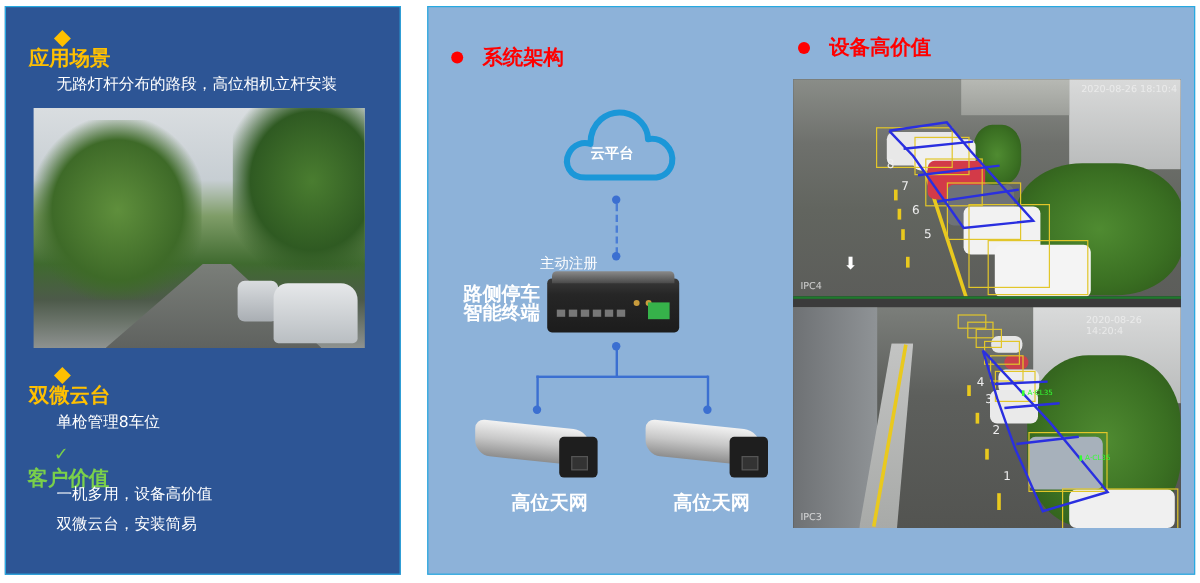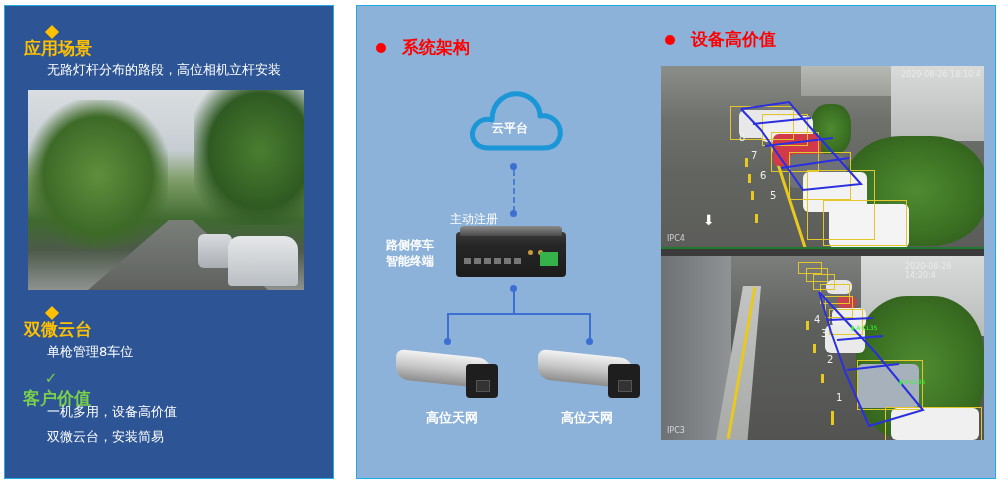--- a/index.html
+++ b/index.html
@@ -40,32 +40,32 @@
 
   .conn-line-dash { position:absolute; left:513px; top:170px; width:0; height:42px; border-left:2px dashed #4a7dd6; }
   .dot { position:absolute; width:7px; height:7px; border-radius:50%; background:#3b6fd1; }
   .reg-label { position:absolute; left:450px; top:184px; color:#ffffff; font-size:12px;margin-top:27px; }
 
   .terminal { position:absolute; left:456px; top:232px; width:110px; height:45px; background:linear-gradient(180deg,#3a3a3a 0%,#262626 30%,#1c1c1c 100%); border-radius:4px; }
   .terminal .top { position:absolute; left:4px; top:-6px; width:102px; height:10px; background:linear-gradient(180deg,#8a8a8a,#4a4a4a); border-radius:4px 4px 0 0; }
   .terminal .port { position:absolute; top:26px; width:7px; height:6px; background:#777; }
   .terminal .green-blk { position:absolute; right:8px; top:20px; width:18px; height:14px; background:#36b24a; }
   .terminal .ant { position:absolute; top:18px; width:5px; height:5px; border-radius:50%; background:#c89b3c; }
-  .terminal-label { position:absolute; left:386px; top:237px; color:#ffffff; font-size:12px; font-weight:bold; line-height:16px; text-align:center; }
+  .terminal-label { position:absolute; left:386px; top:237px; color:#ffffff; font-size:16px; font-weight:bold; line-height:16px; text-align:center; }
 
   .tree-line-v { position:absolute; left:513px; top:288px; width:2px; height:26px; background:#3b6fd1; }
   .tree-line-h { position:absolute; left:447px; top:313px; width:143px; height:2px; background:#3b6fd1; }
   .tree-line-l { position:absolute; left:447px; top:313px; width:2px; height:27px; background:#3b6fd1; }
   .tree-line-r { position:absolute; left:589px; top:313px; width:2px; height:27px; background:#3b6fd1; }
 
   .camera { position:absolute; width:102px; height:50px; }
   .camera .body { position:absolute; left:0; top:4px; width:96px; height:30px; background:linear-gradient(180deg,#f2f2f2 0%,#c7c7c7 50%,#8d8d8d 100%); border-radius:8px 14px 6px 12px; transform:skewY(6deg); }
   .camera .front { position:absolute; right:0; top:14px; width:32px; height:34px; background:#1e1e1e; border-radius:4px; }
   .camera .lens { position:absolute; right:8px; top:30px; width:14px; height:12px; background:#333; border:1px solid #555; }
-  .cam-label { position:absolute; color:#ffffff; font-size:13px; font-weight:bold; }
+  .cam-label { position:absolute; color:#ffffff; font-size:16px; font-weight:bold; }
 
   .det-frame { position:absolute; left:661px; top:66px; width:323px; height:374px; background:#2c2c2c; }
   .det-img { position:absolute; left:0; width:323px; overflow:hidden; }
   .det-top { top:0; height:181px; background:linear-gradient(180deg,#8a8d88 0%,#6e706c 30%,#62655f 60%,#5c5d5a 100%); }
   .det-bot { top:190px; height:184px; background:linear-gradient(180deg,#7b7e7a 0%,#5d5f5c 40%,#535451 100%); }
   .det-sep { position:absolute; left:0; top:181px; width:323px; height:9px; background:#3b3b3b; border-top:2px solid #1f7a2d; }
   .hedge { position:absolute; background:radial-gradient(ellipse,#4f8b31 0%,#3a6f22 60%,#2c5519 100%); border-radius:40%; }
   .wall { position:absolute; background:linear-gradient(180deg,#d9dada,#b9bbbb); }
   .bbox { position:absolute; border:1.5px solid #e2c62a; }
   .car-shape { position:absolute; border-radius:6px; }

